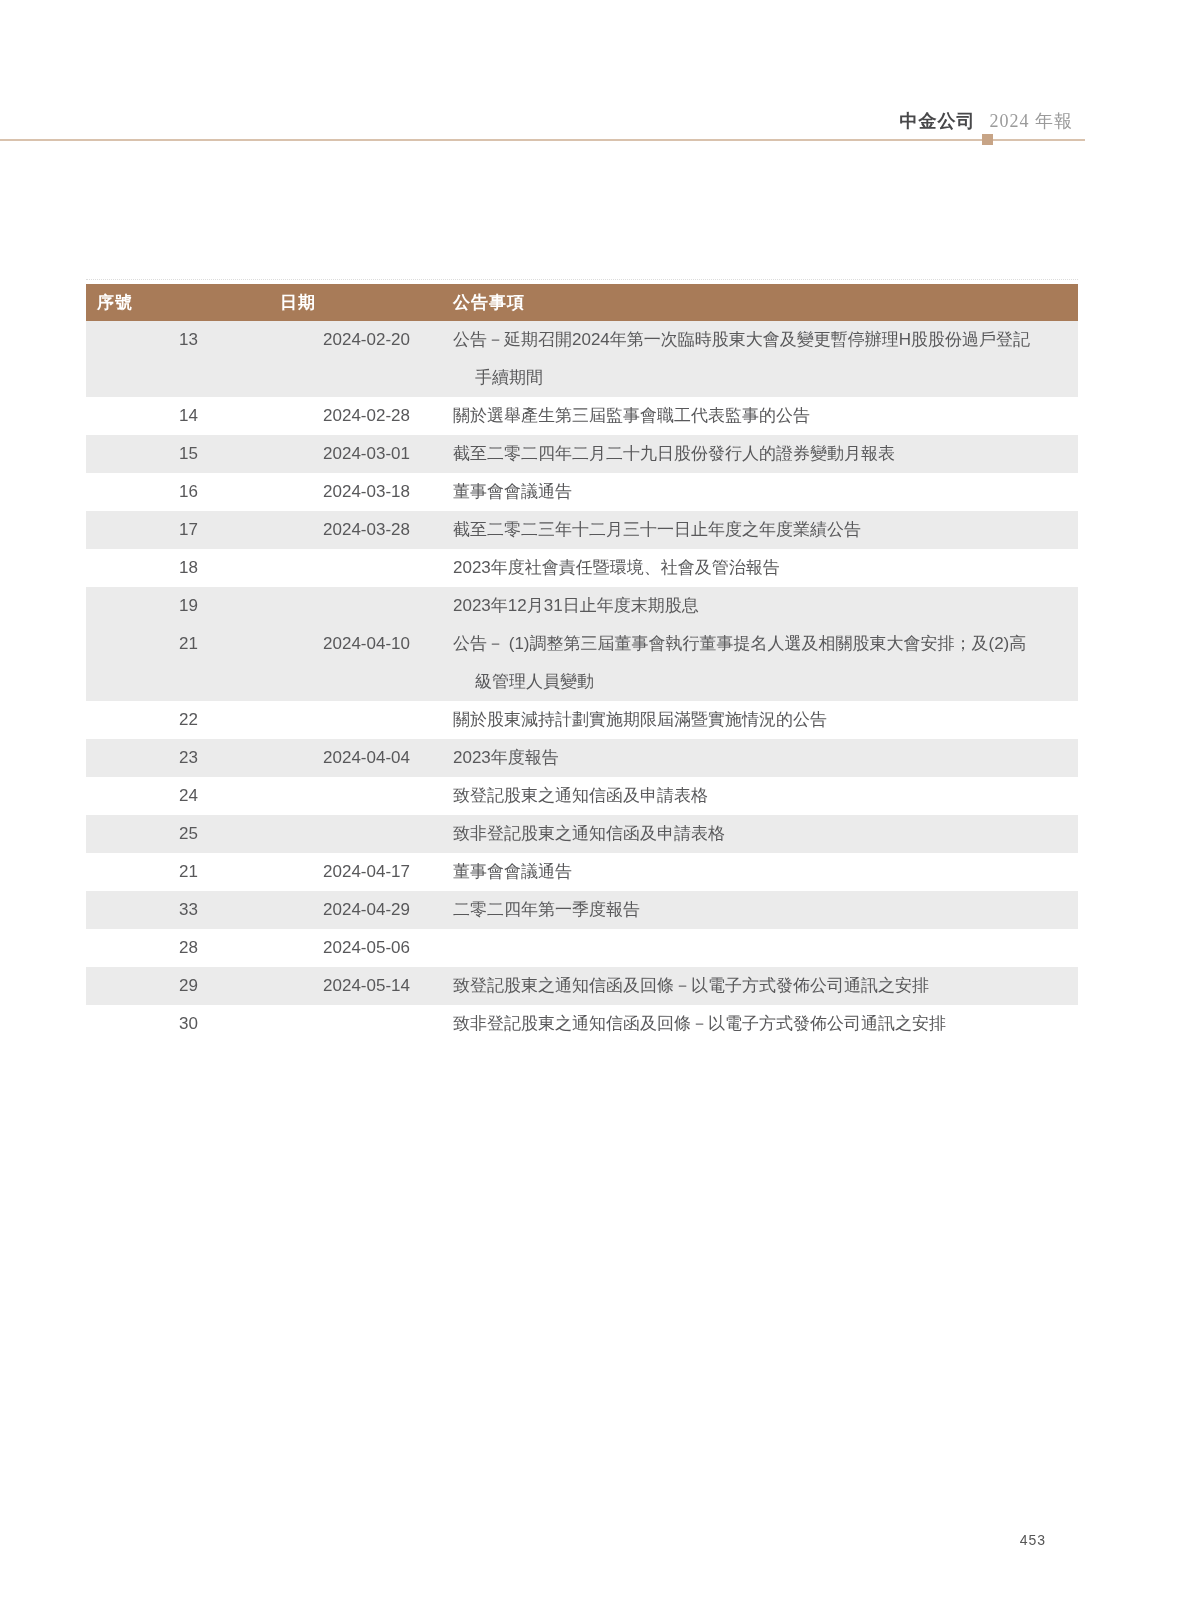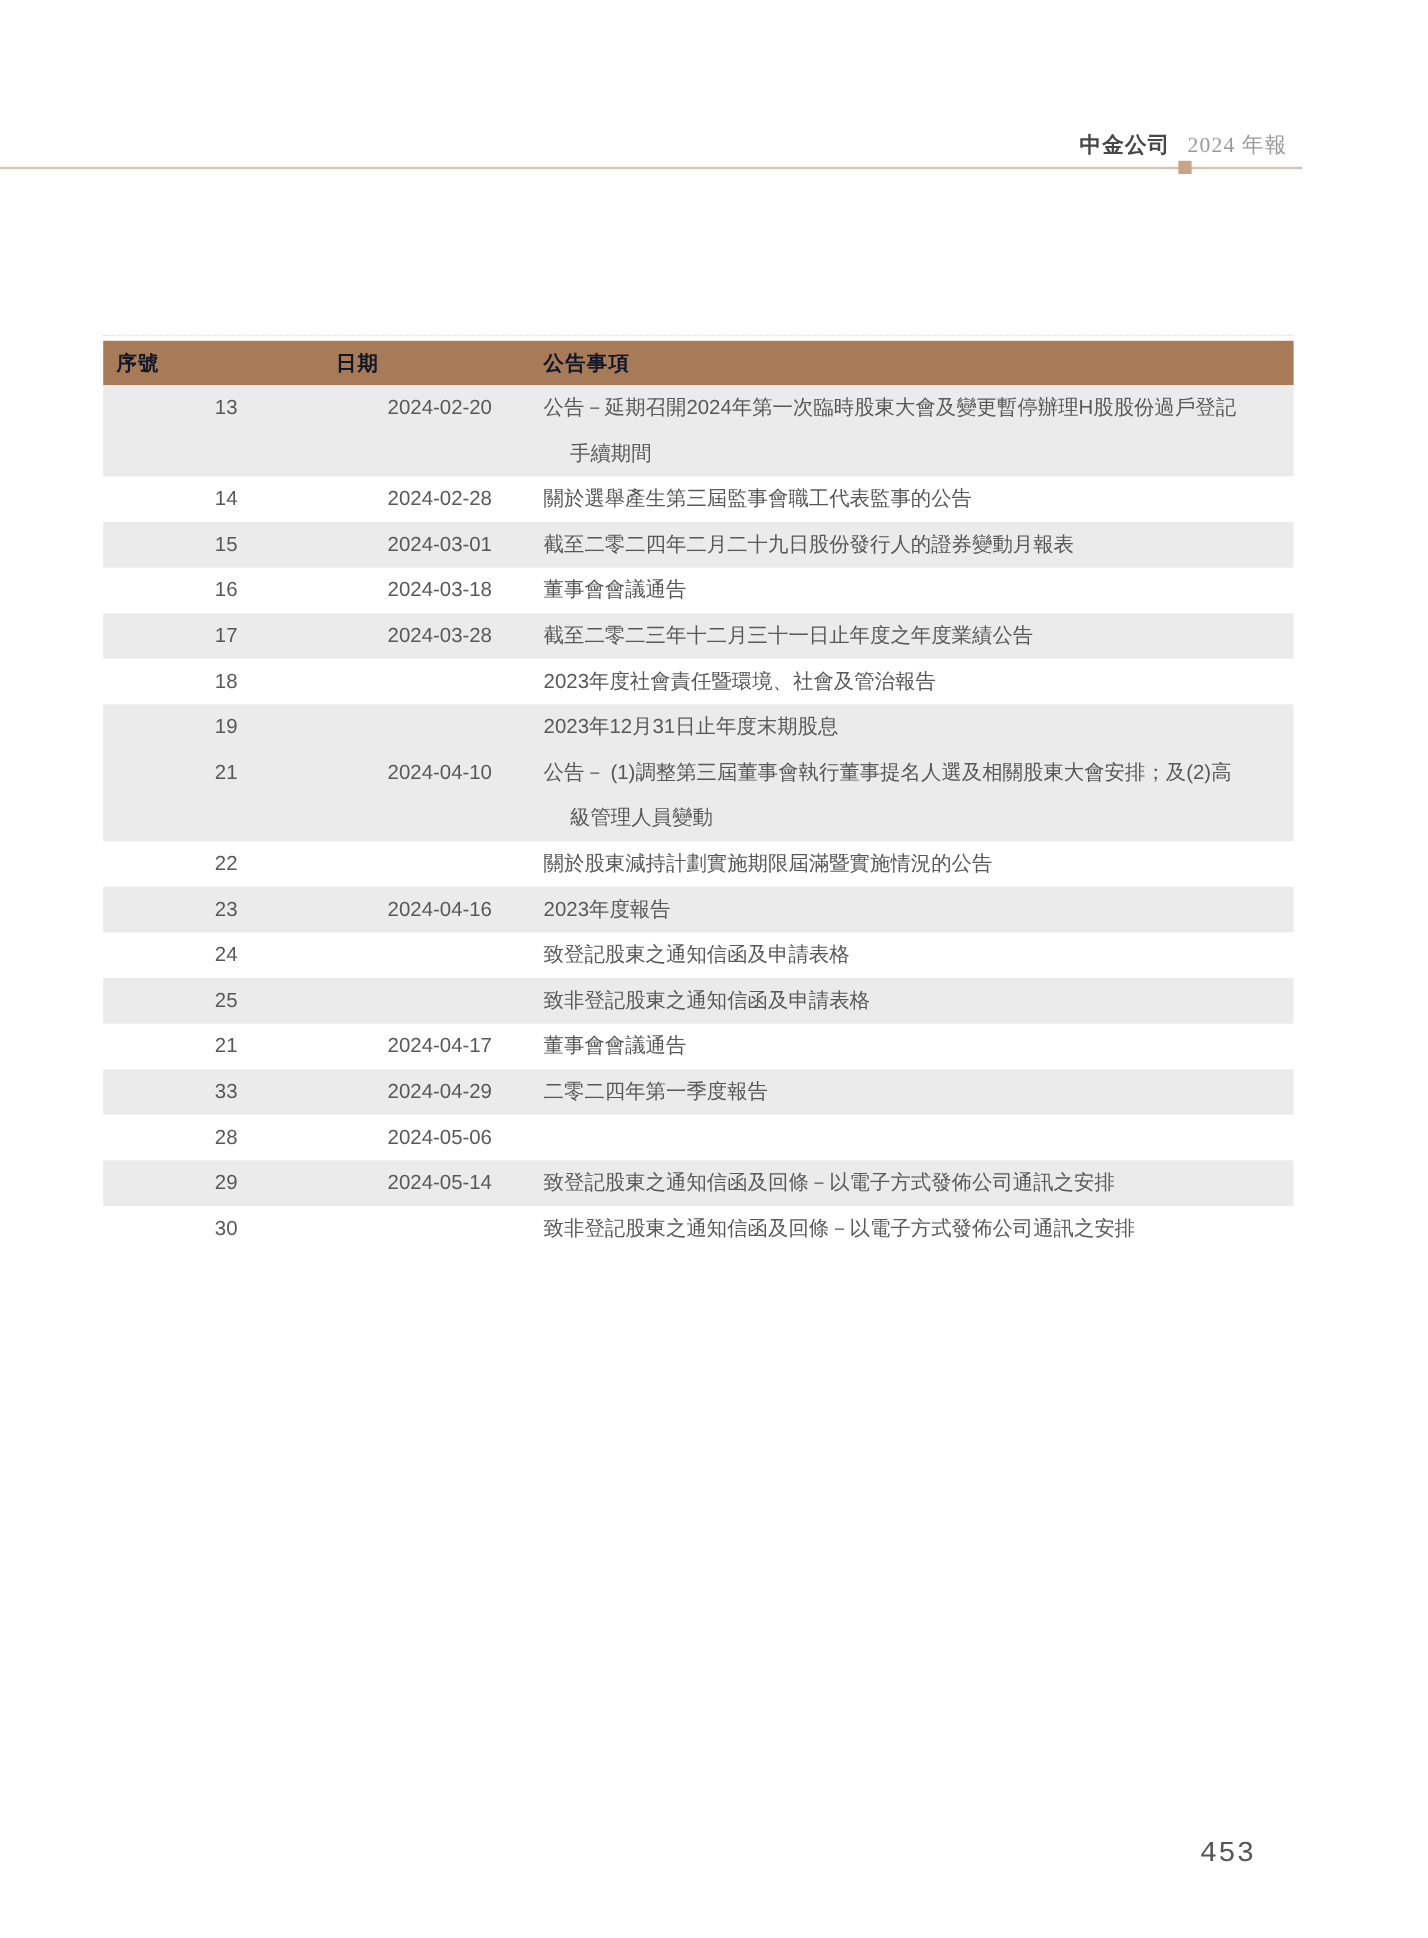--- a/index.html
+++ b/index.html
@@ -36,39 +36,39 @@
   
   .table-wrap{
     position:absolute;left:86px;top:284px;width:992px;
   }
   .table-topline{
     position:absolute;left:86px;top:279px;width:992px;
     border-top:1px dotted #dcdcdc;
   }
   .t-header{
     display:flex;align-items:center;height:37px;
-    background:var(--header-bg);color:#0f172a;
+    background:var(--header-bg);color:#ffffff;
     font-size:17px;font-weight:bold;letter-spacing:1px;
   }
   .t-row{
     display:flex;align-items:flex-start;
     font-size:17px;
   }
   .t-row.alt{background:var(--row-alt);}
   .c1{width:194px;padding-left:11px;flex:none;}
   .c2{width:173px;flex:none;}
   .c3{flex:1 1 auto;min-width:0;padding-right:8px;}
   .t-row .c1,.t-row .c2{line-height:38px;white-space:nowrap;text-align:center;}
   .c3 .line{line-height:38px;white-space:nowrap;}
   .c3 .line.cont{padding-left:22px;}
   
   .page-number{
     position:absolute;top:1532px;right:144px;
-    font-family:Liberation Mono, monospace;
-    font-size:24px;color:#565656;letter-spacing:1px;
+    font-family:Liberation Sans, sans-serif;
+    font-size:14px;color:#565656;letter-spacing:1px;
   }
 </style>
 </head>
 <body>
 
 <div class="running-head">
   <span class="company">中金公司</span><span class="report">2024 年報</span>
 </div>
 <div class="head-rule"></div>
 <div class="head-square"></div>
@@ -141,21 +141,21 @@
   </div>
       <div class="t-row">
     <div class="c1">22</div>
     <div class="c2"></div>
     <div class="c3">
           <div class="line">關於股東減持計劃實施期限屆滿暨實施情況的公告</div>
         </div>
   </div>
       <div class="t-row alt">
     <div class="c1">23</div>
-    <div class="c2">2024-04-16</div>
+    <div class="c2">2024-04-04</div>
     <div class="c3">
           <div class="line">2023年度報告</div>
         </div>
   </div>
       <div class="t-row">
     <div class="c1">24</div>
     <div class="c2"></div>
     <div class="c3">
           <div class="line">致登記股東之通知信函及申請表格</div>
         </div>

